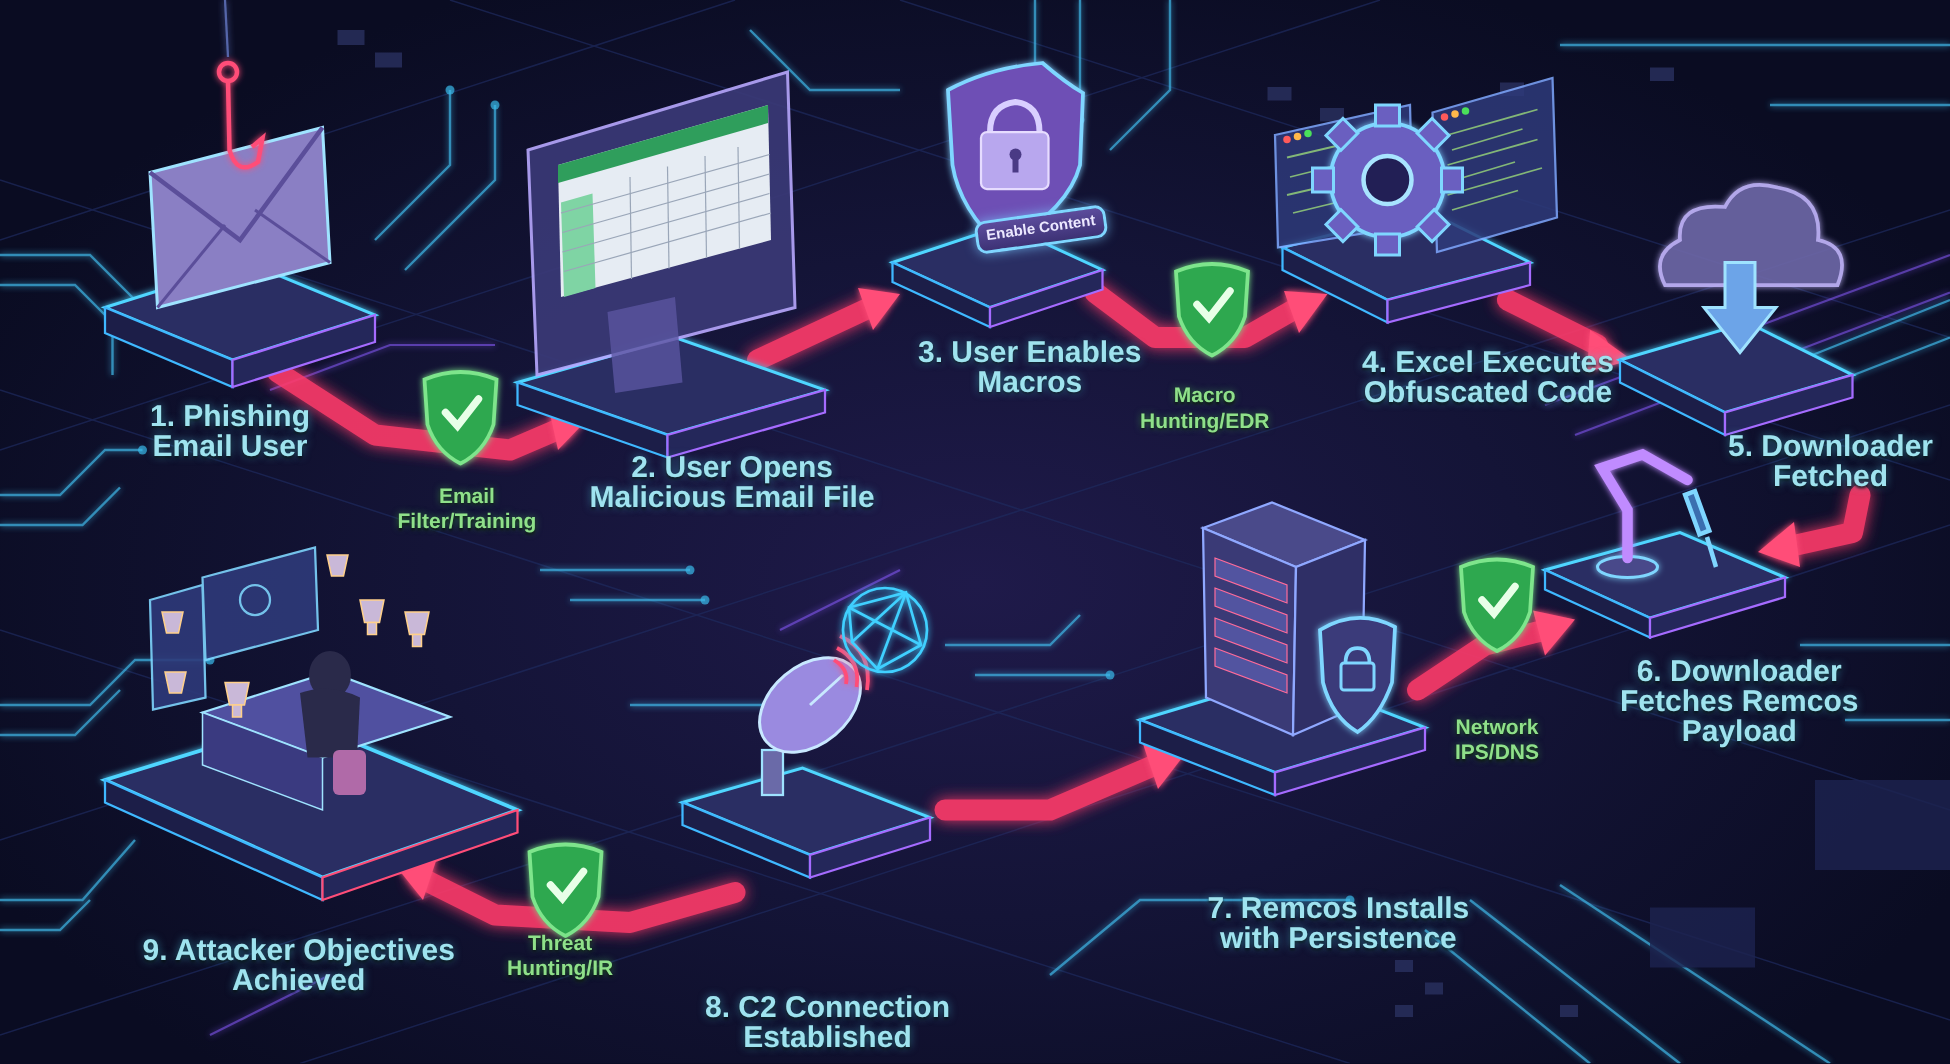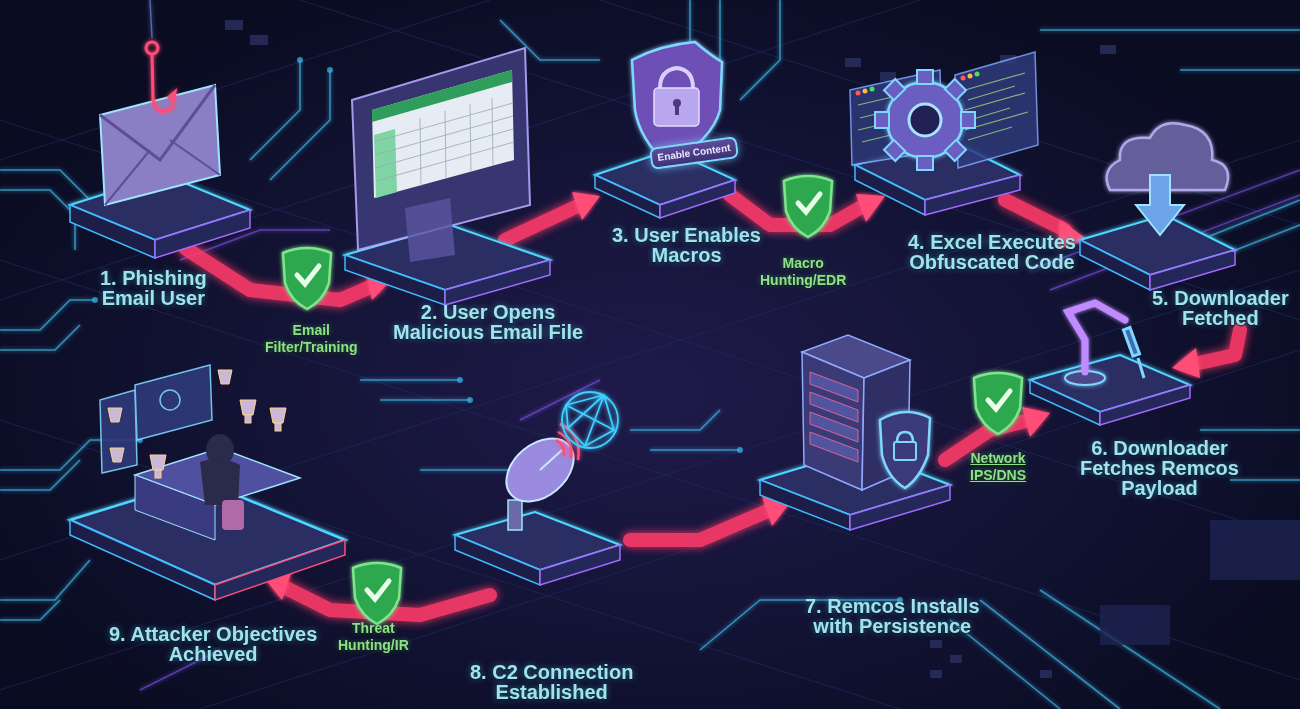--- a/index.html
+++ b/index.html
@@ -404,34 +404,34 @@
     <div>Payload</div>
   </div>
   <div class="step-label" style="left:805px; top:560px;margin-top:36px;">
     <div>7. Remcos Installs</div>
     <div>with Persistence</div>
   </div>
   <div class="step-label" style="left:470px; top:624px;margin-top:38px;">
     <div>8. C2 Connection</div>
     <div>Established</div>
   </div>
-  <div class="step-label" style="left:109px; top:624px;">
+  <div class="step-label" style="left:95px; top:624px;">
     <div>9. Attacker Objectives</div>
     <div>Achieved</div>
   </div>
 
   <div class="ctrl-label" style="left:243px; top:322px;margin-left:22px;">
     <div>Email</div>
     <div>Filter/Training</div>
   </div>
   <div class="ctrl-label" style="left:760px; top:255px;">
     <div>Macro</div>
     <div>Hunting/EDR</div>
   </div>
-  <div class="ctrl-label" style="left:970px; top:450px;text-decoration:underline;">
+  <div class="ctrl-label" style="left:970px; top:476px;">
     <div>Network</div>
     <div>IPS/DNS</div>
   </div>
   <div class="ctrl-label" style="left:338px; top:620px;text-align:center;">
     <div>Threat</div>
     <div>Hunting/IR</div>
   </div>
 
 </div>
 

